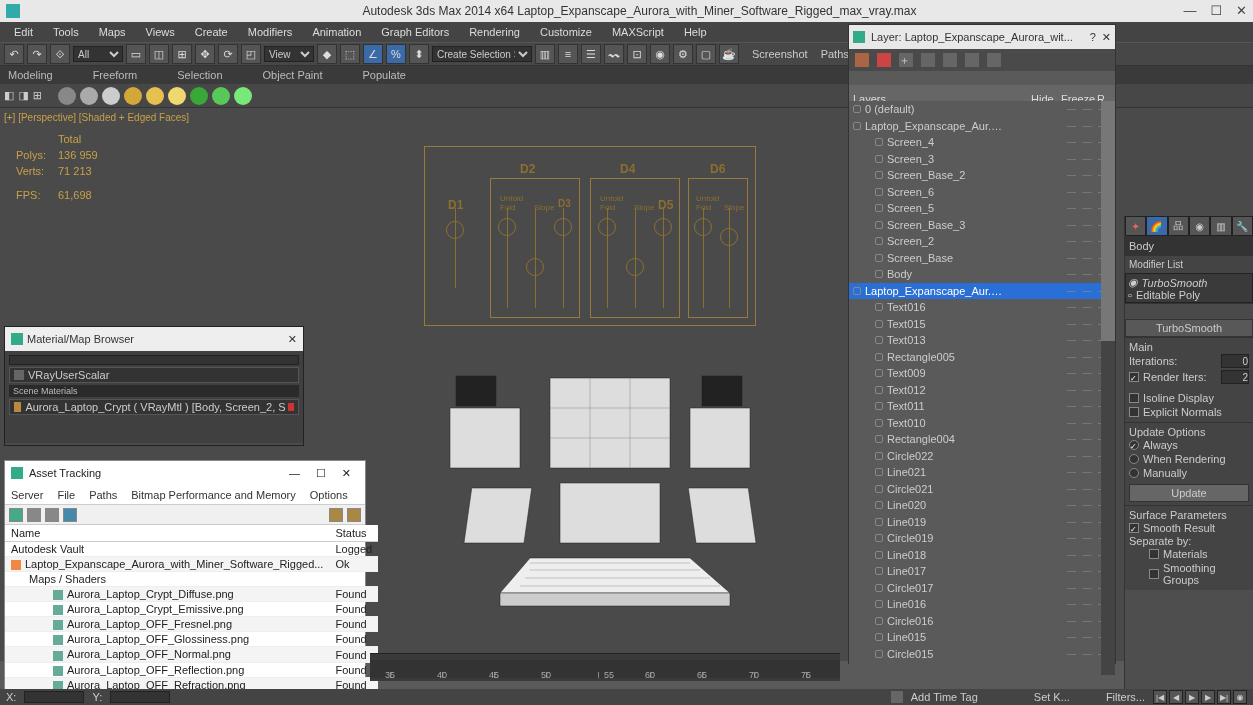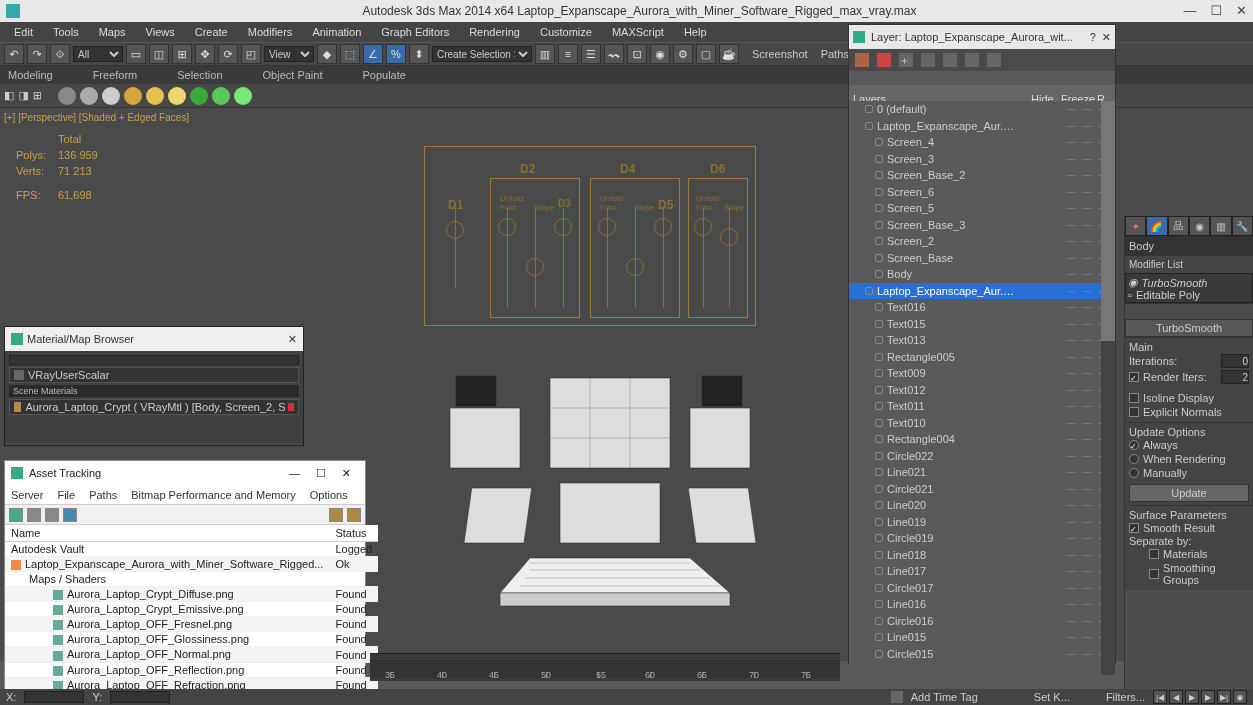--- a/index.html
+++ b/index.html
@@ -49,21 +49,21 @@
 
 .layerpanel { position:absolute; left:848px; top:24px; width:268px; height:640px; background:#5a5a5a; border:1px solid #333; z-index:5; }
 .layerpanel .hdr { height:24px; background:#e8e8e8; color:#333; display:flex; align-items:center; padding:0 4px; gap:6px; }
 .layerpanel .hdr .t { flex:1; overflow:hidden; white-space:nowrap; text-overflow:ellipsis; }
 .layerpanel .tb { height:22px; background:#4a4a4a; display:flex; align-items:center; gap:8px; padding:0 6px; }
 .layerpanel .tb span { width:14px; height:14px; background:#666; display:inline-block; }
 .layerpanel .cols { height:16px; background:#666; display:flex; color:#ddd; font-size:10px; align-items:flex-start; padding:8px 4px;margin-top:14px; }
 .layerpanel .cols .c1 { flex:1; }
 .layerpanel .list { height:574px; overflow:hidden; background:#5a5a5a; position:relative; }
 .layerpanel .item { height:16.5px; display:flex; align-items:center; padding-left:26px; color:#ccc; font-size:10px; }
-.layerpanel .item.layer { padding-left:16px; }
+.layerpanel .item.layer { padding-left:4px; }
 .layerpanel .item .dot { width:8px; height:8px; border:1px solid #888; border-radius:2px; margin-right:4px; flex-shrink:0; }
 .layerpanel .item.sel { background:#2a6fd6; color:#fff; }
 .layerpanel .item .dashes { margin-left:auto; color:#888; letter-spacing:2px; font-size:9px; padding-right:6px; }
 .layerpanel .scrollbar { position:absolute; right:0; top:0; width:14px; height:100%; background:#444; }
 .layerpanel .scrollbar .thumb { position:absolute; top:0; width:100%; height:240px; background:#777; }
 
 .rightpanel { position:absolute; left:1124px; top:108px; width:129px; height:553px; background:#4e4e4e; border-left:1px solid #333; }
 .rightpanel .tabs { height:20px; background:#3a3a3a; display:flex; }
 .rightpanel .tabs span { flex:1; height:20px; border:1px solid #222; background:#555; display:flex; align-items:center; justify-content:center; font-size:10px;}
 .rightpanel .section { background:#444; padding:3px 4px; font-size:10px; color:#ccc; border-top:1px solid #333; }
@@ -656,21 +656,21 @@
   <div class="track" id="track">
       <div class="tick" style="left: 20px;"></div>
       <div class="tlabel" style="left: 20px;">35</div>
       <div class="tick" style="left: 72px;"></div>
       <div class="tlabel" style="left: 72px;">40</div>
       <div class="tick" style="left: 124px;"></div>
       <div class="tlabel" style="left: 124px;">45</div>
       <div class="tick" style="left: 176px;"></div>
       <div class="tlabel" style="left: 176px;">50</div>
       <div class="tick" style="left: 228px;"></div>
-      <div class="tlabel" style="left: 231px;">55</div>
+      <div class="tlabel" style="left: 239px;">55</div>
       <div class="tick" style="left: 280px;"></div>
       <div class="tlabel" style="left: 280px;">60</div>
       <div class="tick" style="left: 332px;"></div>
       <div class="tlabel" style="left: 332px;">65</div>
       <div class="tick" style="left: 384px;"></div>
       <div class="tlabel" style="left: 384px;">70</div>
       <div class="tick" style="left: 436px;"></div>
       <div class="tlabel" style="left: 436px;">75</div>
     </div>
 </div>

